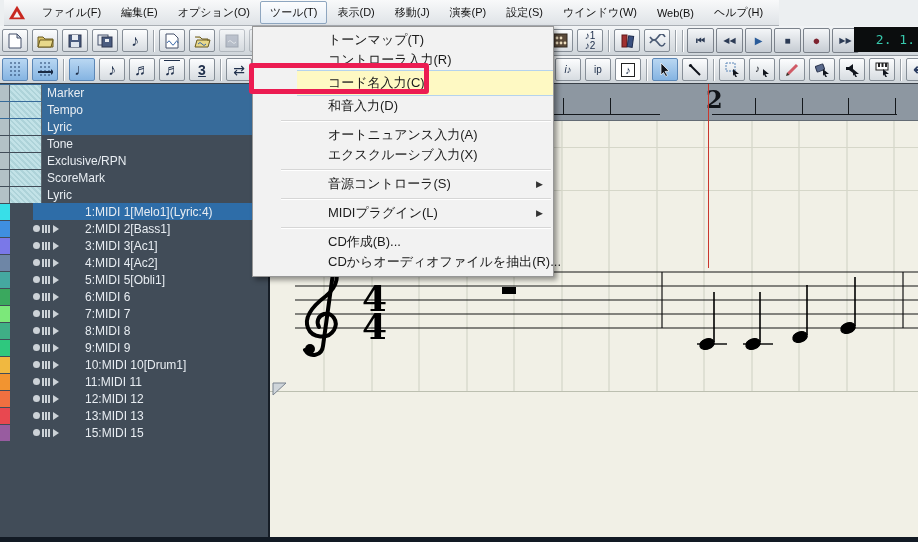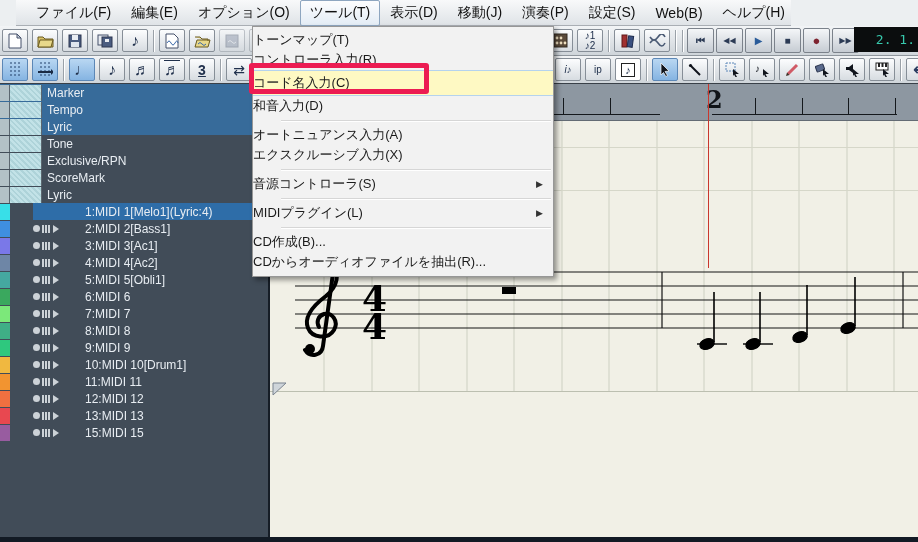--- a/index.html
+++ b/index.html
@@ -1,21 +1,21 @@
 <!DOCTYPE html>
 <html><head>
 <meta charset="utf-8">
 <style>
   html,body{margin:0;padding:0;}
   body{width:918px;height:542px;position:relative;overflow:hidden;
        font-family:"Liberation Sans","DejaVu Sans",sans-serif;background:#eceff1;}
   
-  #menubar{position:absolute;left:16px;top:0;width:775px;height:25px;
+  #menubar{position:absolute;left:4px;top:0;width:775px;height:25px;
     background:linear-gradient(#f8f9fa,#dfe3e7);border-bottom:1px solid #a9aeb4;
-    display:flex;align-items:center;font-size:14px;color:#111;}
+    display:flex;align-items:center;font-size:11px;color:#111;}
   #logo{width:18px;height:18px;margin:0 6px 0 4px;}
   .menu-item{padding:3px 9px;border:1px solid transparent;border-radius:2px;white-space:nowrap;}
   .menu-item.open{background:linear-gradient(#fdfdfe,#e3ecf5);border:1px solid #8ea6c0;}
   
   .toolbar{position:absolute;left:0;width:918px;height:29px;
     background:linear-gradient(#f2f4f6,#cfd5da);border-bottom:1px solid #8f969d;
     display:flex;align-items:center;}
   #toolbar1{top:26px;}
   #toolbar2{top:56px;height:27px;border-bottom:2px solid #394048;}
   .tb{width:26px;height:23px;margin:1px 2px;border:1px solid #868e97;border-radius:2px;
@@ -65,21 +65,21 @@
     font-weight:bold;font-size:24px;color:#101418;}
   #playhead{position:absolute;left:438px;top:0;width:1px;height:184px;background:#c9372e;}
   .hline{position:absolute;left:0;width:648px;height:1px;background:#d6d7c9;}
   #sysline{position:absolute;left:0;top:307px;width:648px;height:1px;background:#bcbfb0;}
   #staffsvg{position:absolute;left:0;top:166px;}
   #flagmark{position:absolute;left:2px;top:298px;}
   
   #dropdown{position:absolute;left:252px;top:26px;width:302px;height:251px;background:#f2f2f2;
     border:1px solid #979797;box-shadow:3px 3px 5px rgba(0,0,0,.4);z-index:50;box-sizing:border-box;
     font-size:13px;color:#1b1b1b;padding-top:3px;}
-  .dd-item{height:20px;display:flex;align-items:center;position:relative;white-space:nowrap;}
+  .dd-item{height:20px;display:flex;align-items:center;padding-left:31px;position:relative;white-space:nowrap;margin-left:44px;}
   .dd-item.hover{height:26px;background:#fef9c3;border-top:1px solid #b5d3ee;border-bottom:1px solid #b5d3ee;box-sizing:border-box;}
   .dd-sep{height:1px;background:#d6d6d6;box-shadow:0 1px 0 #fff;margin:4px 2px 4px 28px;}
   .dd-arrow{position:absolute;right:10px;font-size:9px;color:#333;}
   
   #annotation-box{position:absolute;left:249px;top:63px;width:180px;height:31px;
     border:5px solid #ec1c52;border-radius:3px;z-index:60;box-sizing:border-box;}
   #bottombar{position:absolute;left:0;top:537px;width:918px;height:5px;background:#121a24;}
 </style>
 </head>
 <body>
@@ -90,20 +90,21 @@
       <polygon points="10,8 14,15 6,15" fill="#f4f4f4"></polygon>
   </svg>
   <span class="menu-item">ファイル(F)</span>
   <span class="menu-item">編集(E)</span>
   <span class="menu-item">オプション(O)</span>
   <span class="menu-item open">ツール(T)</span>
   <span class="menu-item">表示(D)</span>
   <span class="menu-item">移動(J)</span>
   <span class="menu-item">演奏(P)</span>
   <span class="menu-item">設定(S)</span>
+  <span class="menu-item">ウインドウ(W)</span>
   <span class="menu-item">Web(B)</span>
   <span class="menu-item">ヘルプ(H)</span>
 </div>
 
 <div id="toolbar1" class="toolbar">
   <div class="tb">
     <svg width="14" height="16" viewBox="0 0 14 16">
         <path d="M1,1 h8 l4,4 v10 h-12 z" fill="#fff" stroke="#45506a"></path>
         <path d="M9,1 l4,4 h-4 z" fill="#cdd4de" stroke="#45506a"></path>
       </svg>

